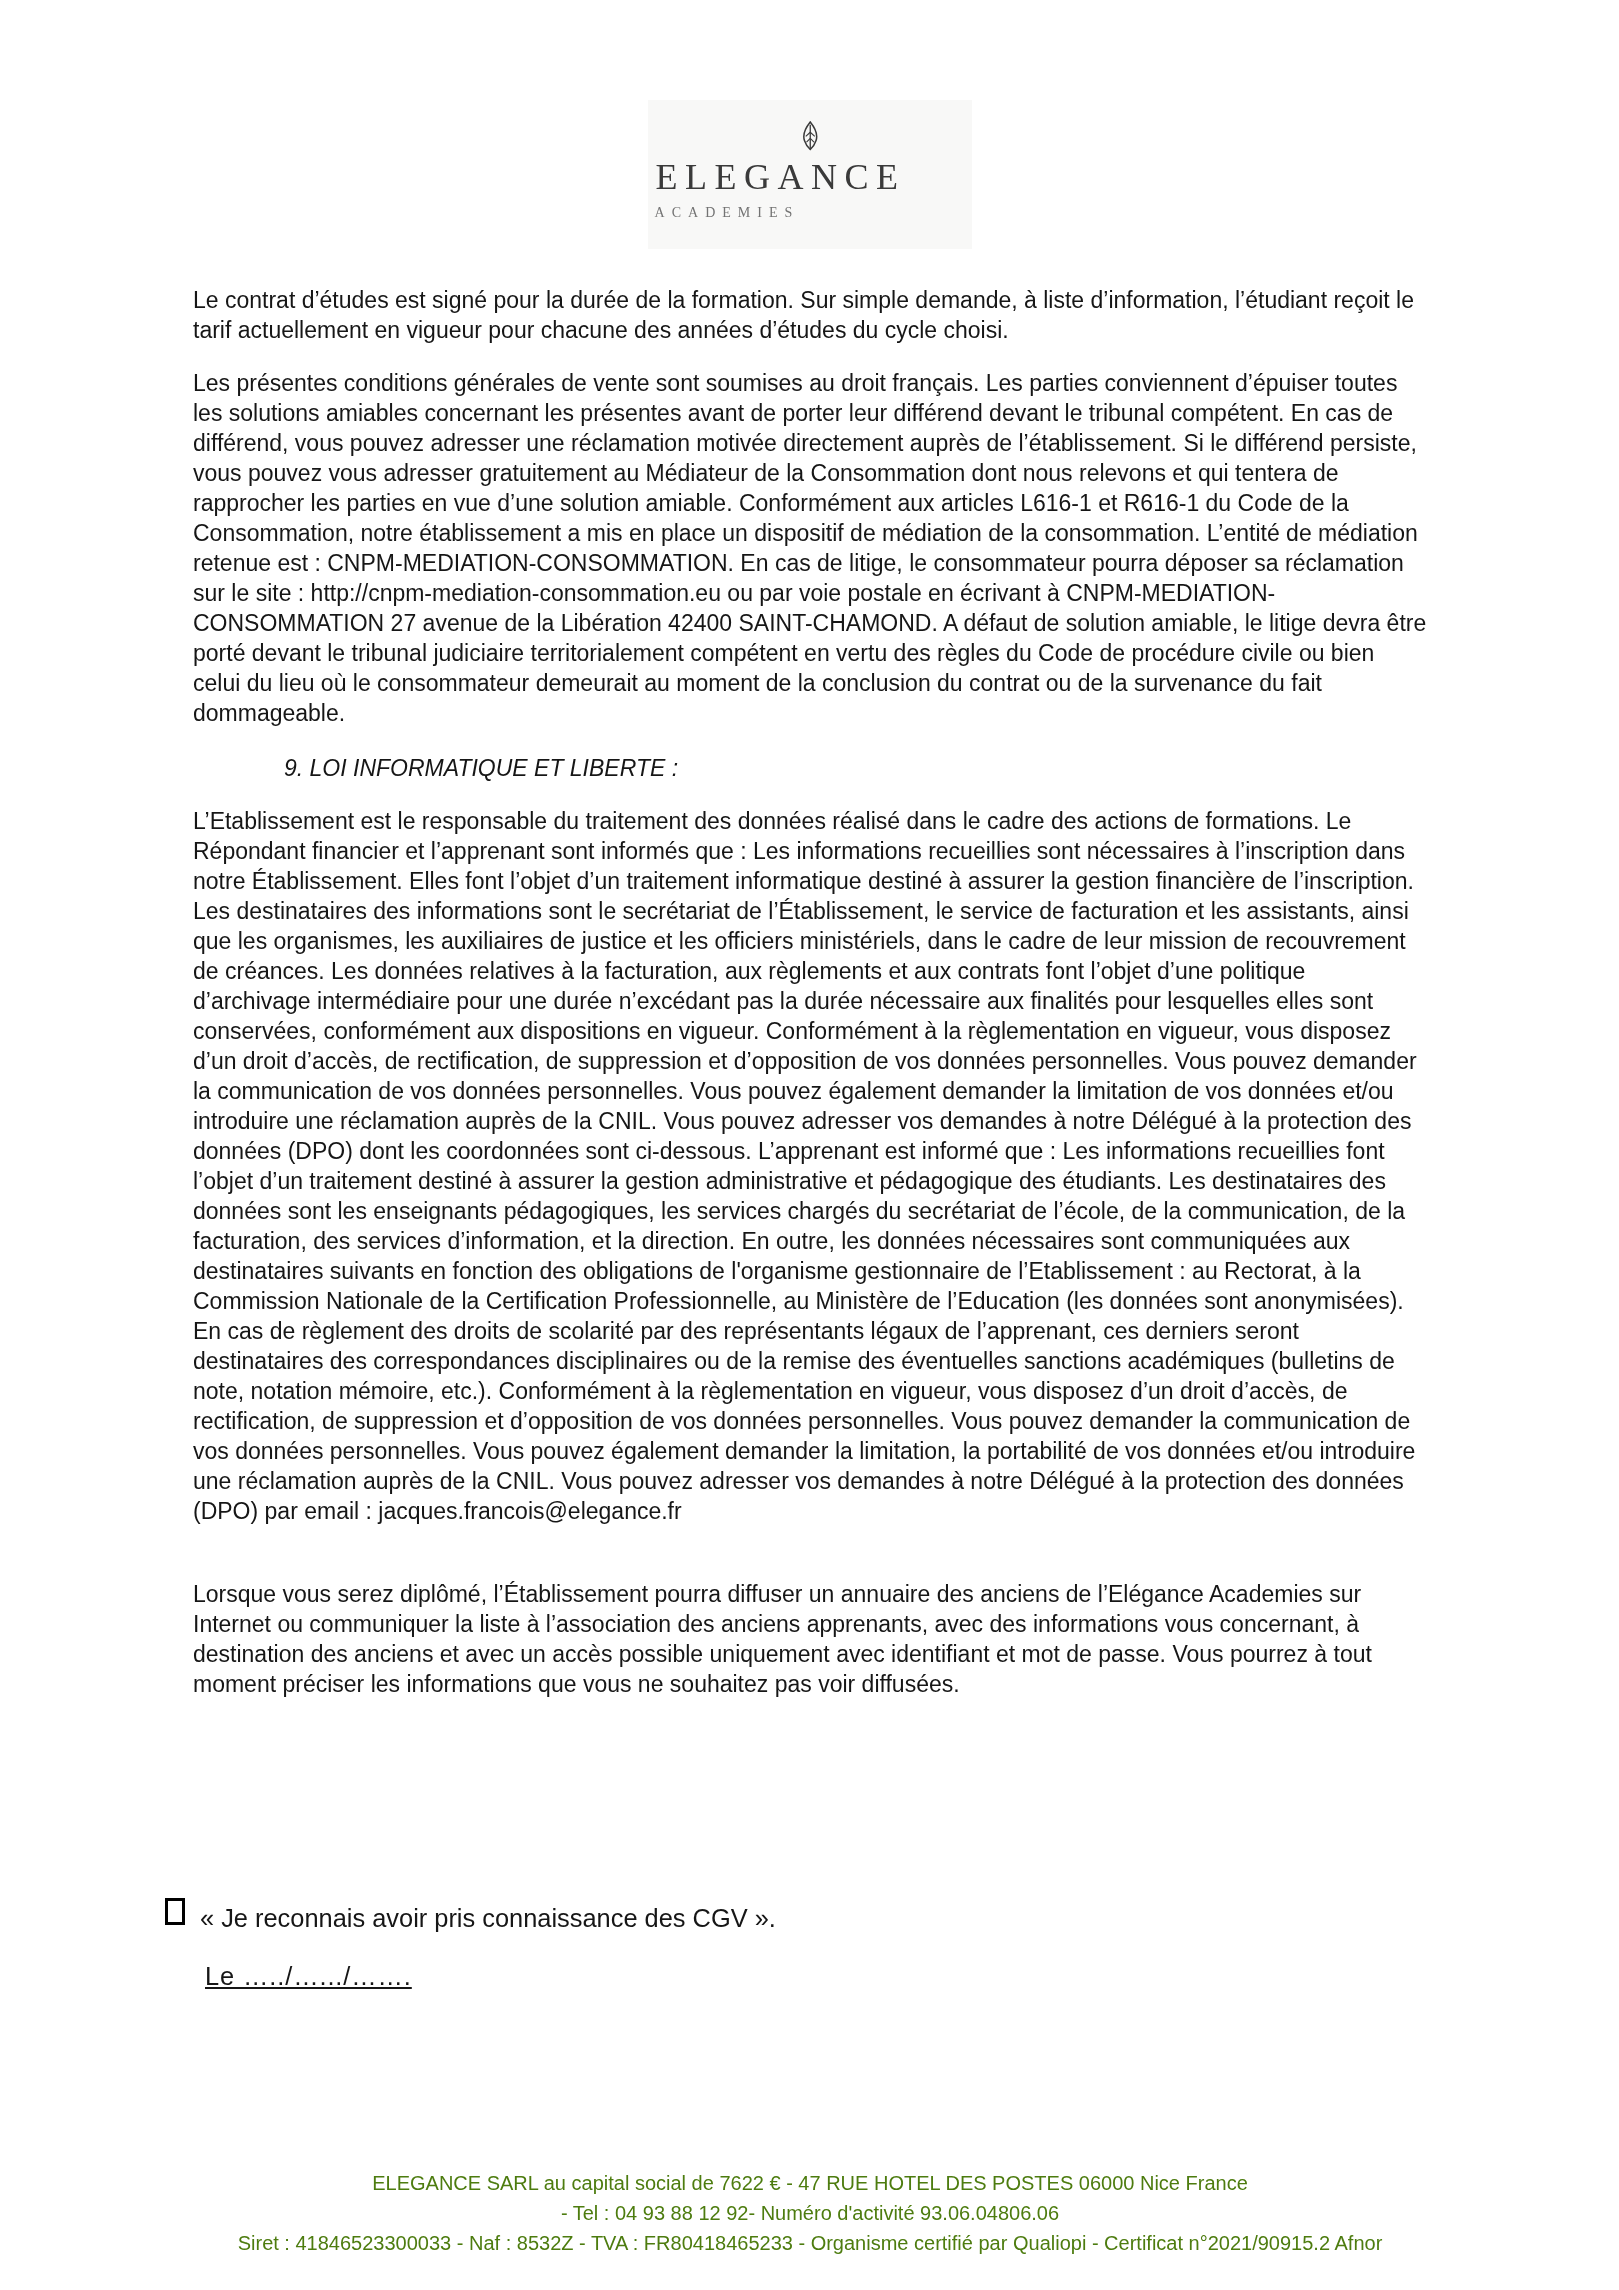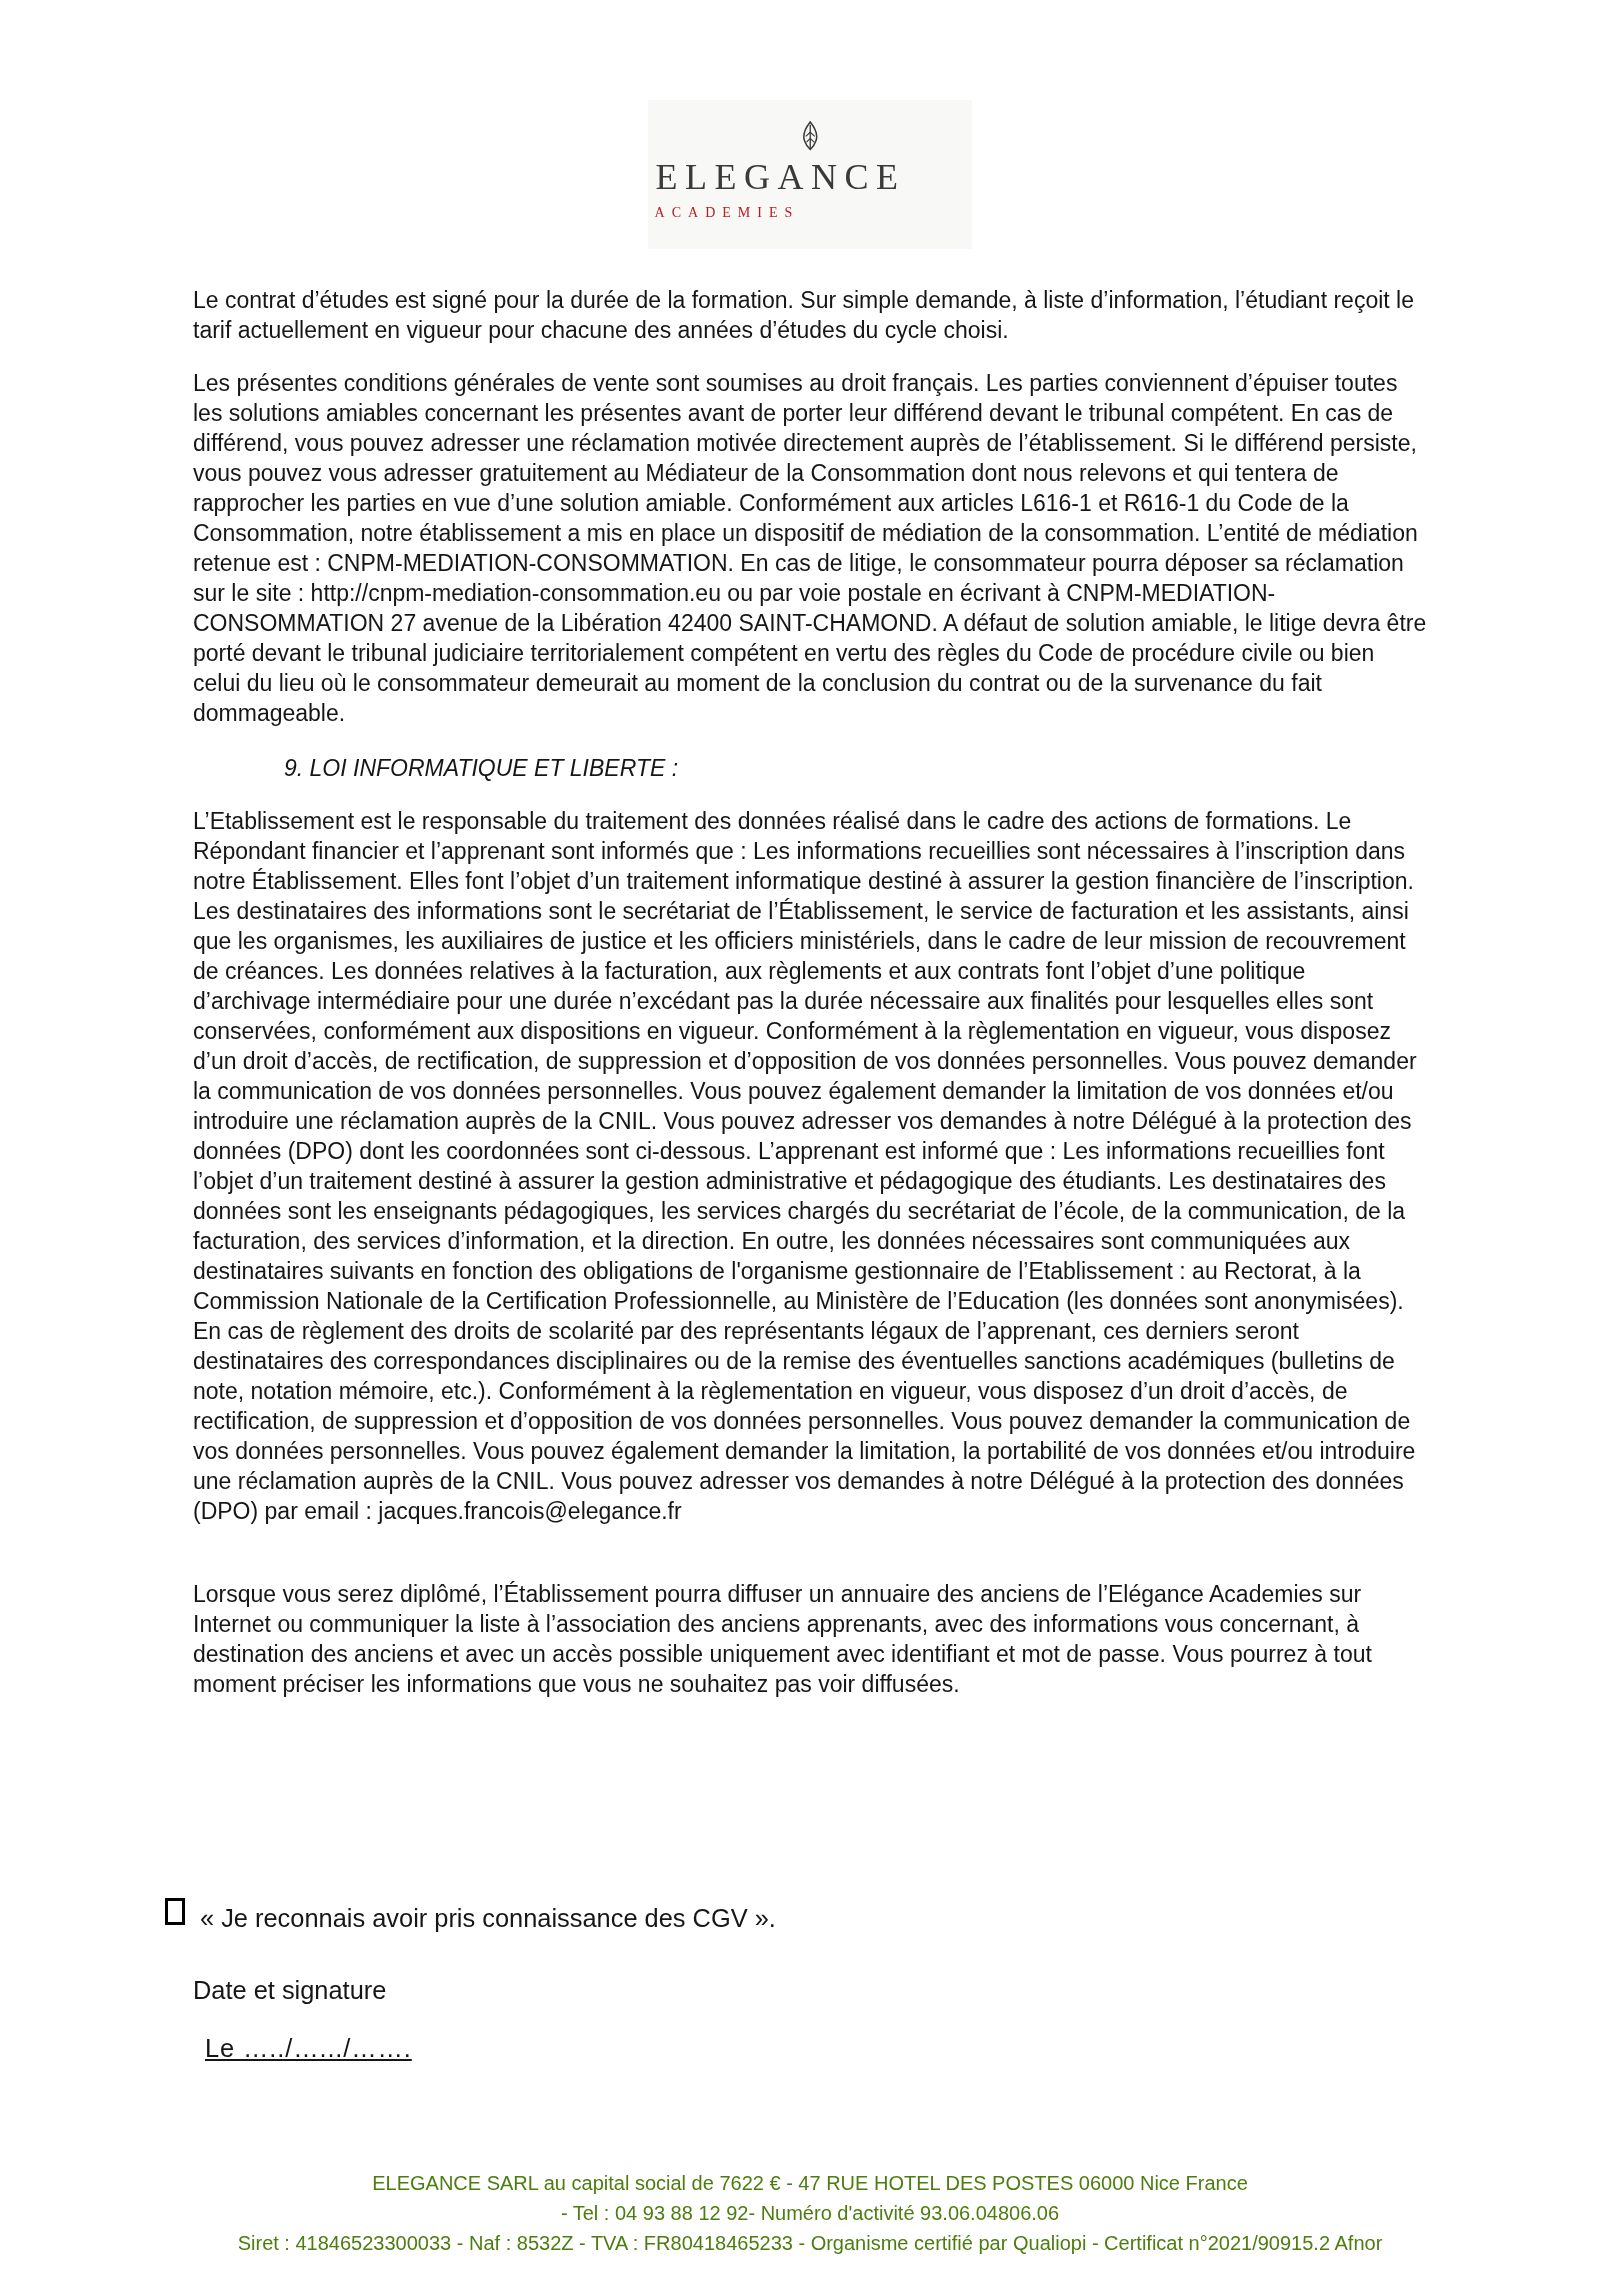--- a/index.html
+++ b/index.html
@@ -34,21 +34,21 @@
     color: #3a3a3a;
     font-weight: 400;
     line-height: 1;
   }
   .brand-sub {
     margin-top: 11.3px;
     font-family: "Liberation Serif", serif;
     font-size: 14px;
     letter-spacing: 7px;
     padding-left: 6.6px;
-    color: #b91c1c;
+    color: #737373;
     line-height: 1;
   }
 
   
   .content {
     position: absolute;
     left: 193px;
     top: 285px;
     width: 1235px;
     font-size: 23px;
@@ -126,21 +126,20 @@
     <p class="heading mt-h9">9. LOI INFORMATIQUE ET LIBERTE :</p>
     <p class="mt-p9">L’Etablissement est le responsable du traitement des données réalisé dans le cadre des actions de formations. Le Répondant financier et l’apprenant sont informés que : Les informations recueillies sont nécessaires à l’inscription dans notre Établissement. Elles font l’objet d’un traitement informatique destiné à assurer la gestion financière de l’inscription. Les destinataires des informations sont le secrétariat de l’Établissement, le service de facturation et les assistants, ainsi que les organismes, les auxiliaires de justice et les officiers ministériels, dans le cadre de leur mission de recouvrement de créances. Les données relatives à la facturation, aux règlements et aux contrats font l’objet d’une politique d’archivage intermédiaire pour une durée n’excédant pas la durée nécessaire aux finalités pour lesquelles elles sont conservées, conformément aux dispositions en vigueur. Conformément à la règlementation en vigueur, vous disposez d’un droit d’accès, de rectification, de suppression et d’opposition de vos données personnelles. Vous pouvez demander la communication de vos données personnelles. Vous pouvez également demander la limitation de vos données et/ou introduire une réclamation auprès de la CNIL. Vous pouvez adresser vos demandes à notre Délégué à la protection des données (DPO) dont les coordonnées sont ci-dessous. L’apprenant est informé que : Les informations recueillies font l’objet d’un traitement destiné à assurer la gestion administrative et pédagogique des étudiants. Les destinataires des données sont les enseignants pédagogiques, les services chargés du secrétariat de l’école, de la communication, de la facturation, des services d’information, et la direction. En outre, les données nécessaires sont communiquées aux destinataires suivants en fonction des obligations de l'organisme gestionnaire de l’Etablissement : au Rectorat, à la Commission Nationale de la Certification Professionnelle, au Ministère de l’Education (les données sont anonymisées). En cas de règlement des droits de scolarité par des représentants légaux de l’apprenant, ces derniers seront destinataires des correspondances disciplinaires ou de la remise des éventuelles sanctions académiques (bulletins de note, notation mémoire, etc.). Conformément à la règlementation en vigueur, vous disposez d’un droit d’accès, de rectification, de suppression et d’opposition de vos données personnelles. Vous pouvez demander la communication de vos données personnelles. Vous pouvez également demander la limitation, la portabilité de vos données et/ou introduire une réclamation auprès de la CNIL. Vous pouvez adresser vos demandes à notre Délégué à la protection des données (DPO) par email : jacques.francois@elegance.fr</p>
     <p class="mt-last">Lorsque vous serez diplômé, l’Établissement pourra diffuser un annuaire des anciens de l’Elégance Academies sur Internet ou communiquer la liste à l’association des anciens apprenants, avec des informations vous concernant, à destination des anciens et avec un accès possible uniquement avec identifiant et mot de passe. Vous pourrez à tout moment préciser les informations que vous ne souhaitez pas voir diffusées.</p>
   </div>
 
   <div class="sign-block">
     <div class="ack-row">
       <span class="checkbox"></span>
       <span class="ack-text">« Je reconnais avoir pris connaissance des CGV ».</span>
     </div>
-    <p class="date-label">Date et signature</p>
     <p class="date-line">Le …../….../…….</p>
   </div>
 
   <div class="footer">
     <div>ELEGANCE SARL au capital social de 7622 € - 47 RUE HOTEL DES POSTES 06000 Nice France</div>
     <div>- Tel : 04 93 88 12 92- Numéro d'activité 93.06.04806.06</div>
     <div>Siret : 41846523300033 - Naf : 8532Z - TVA : FR80418465233 - Organisme certifié par Qualiopi - Certificat n°2021/90915.2 Afnor</div>
   </div>
 
 </div>

